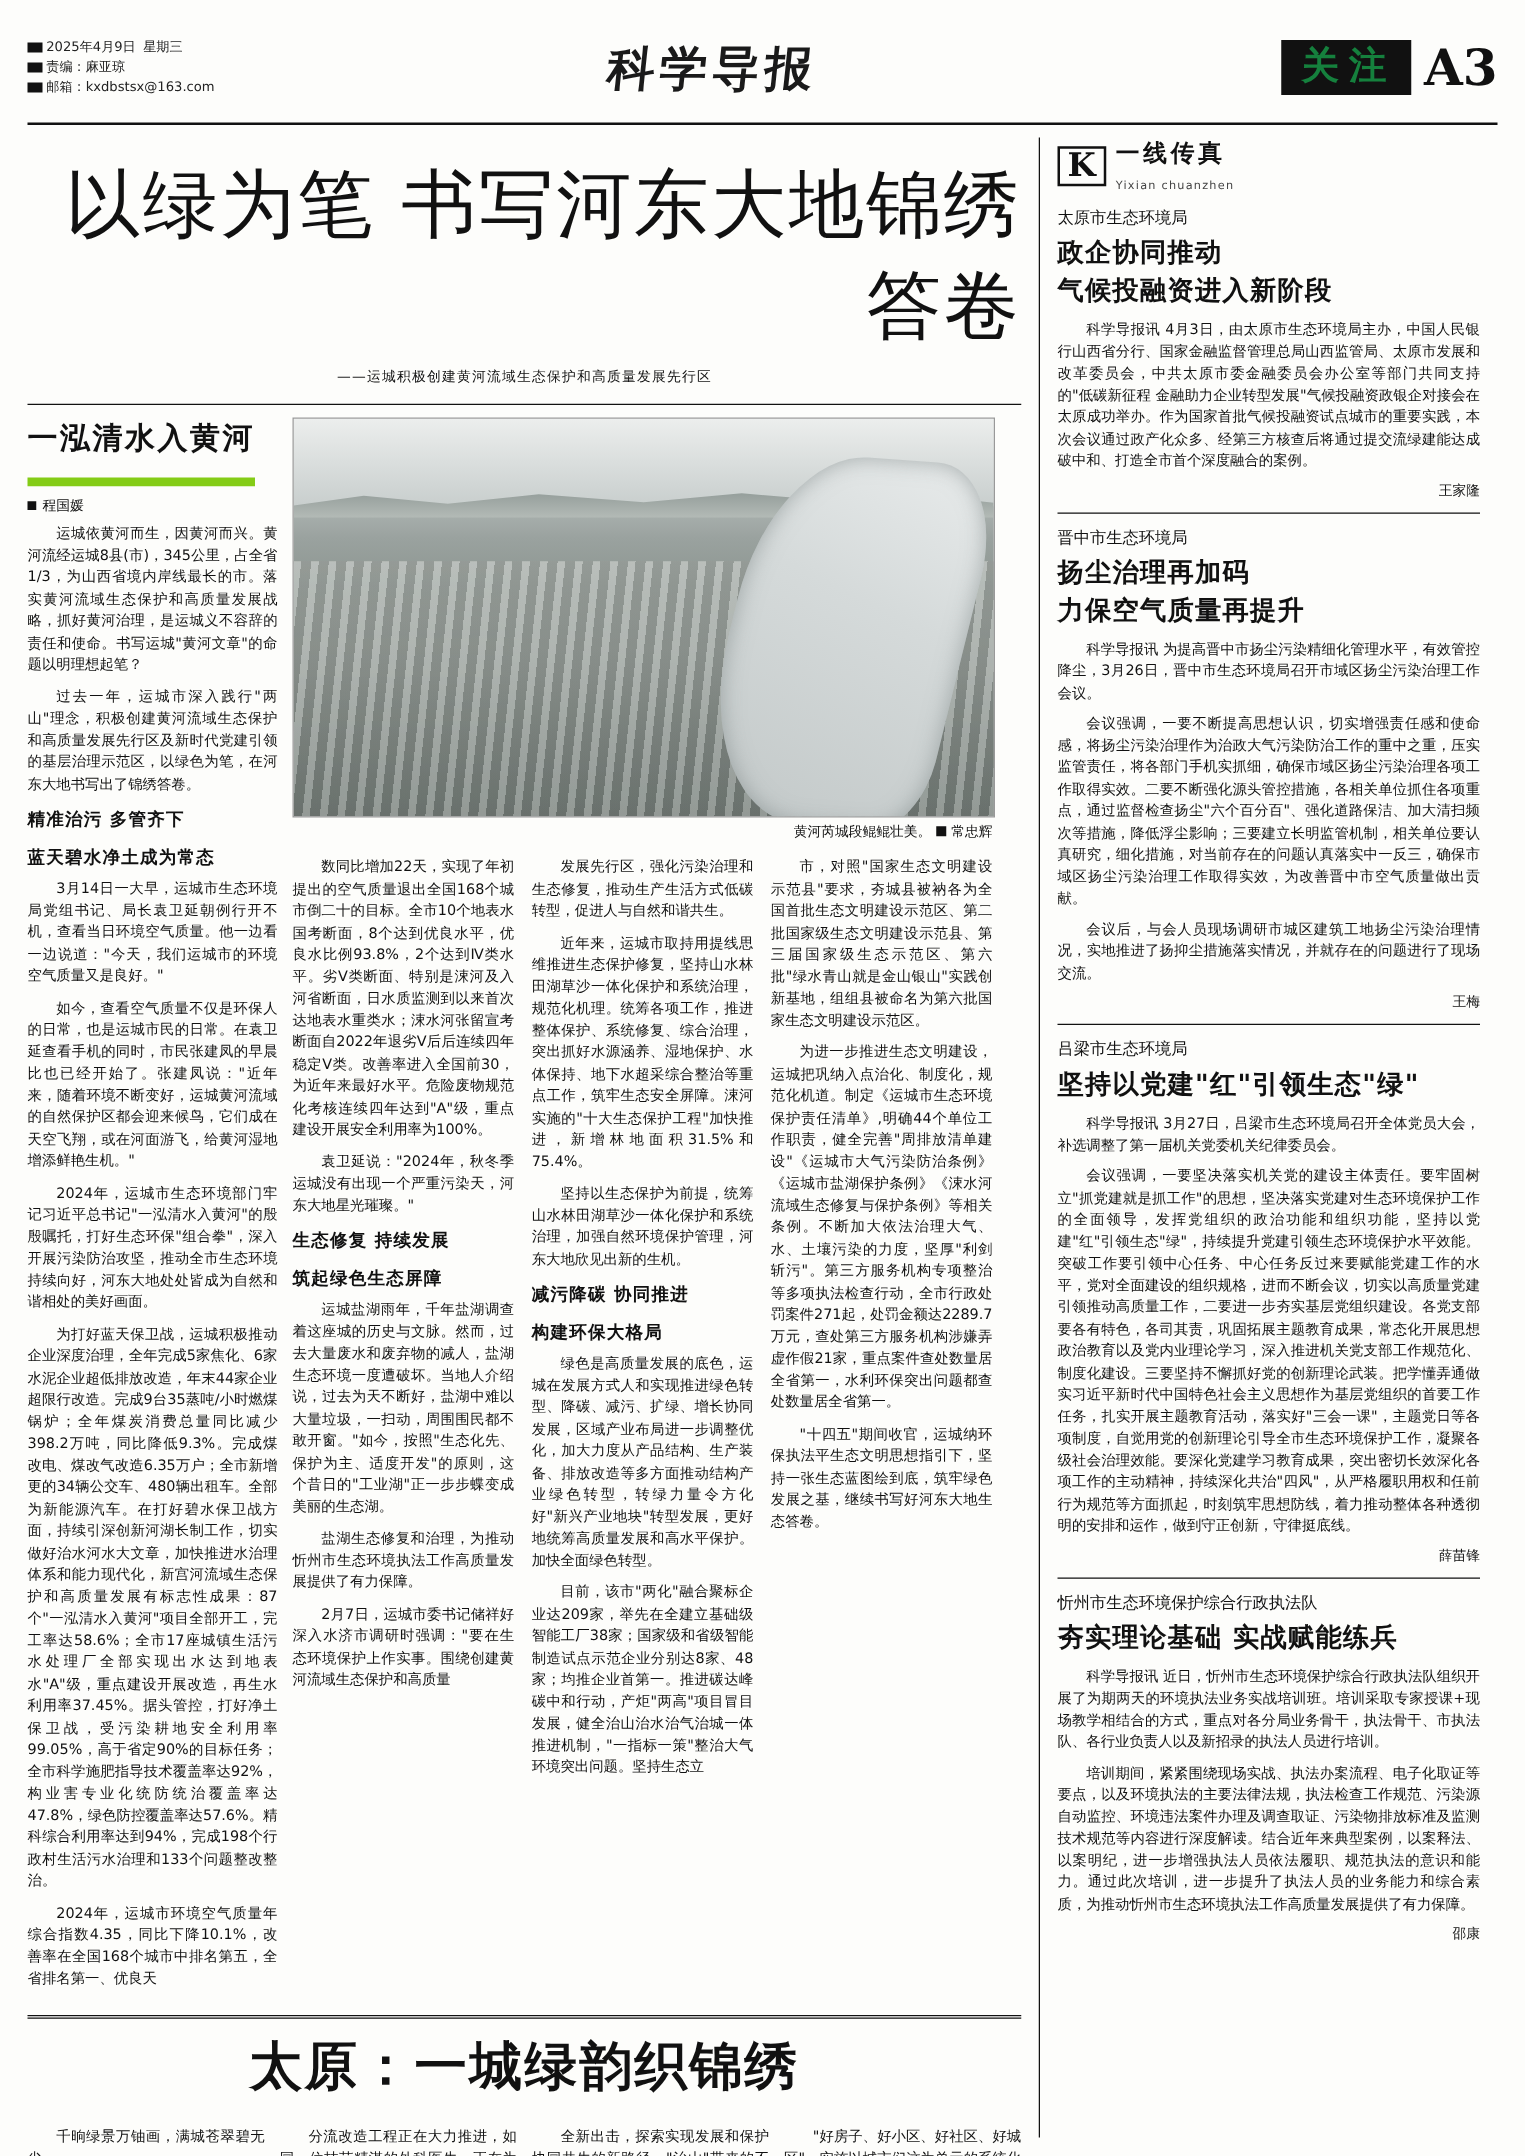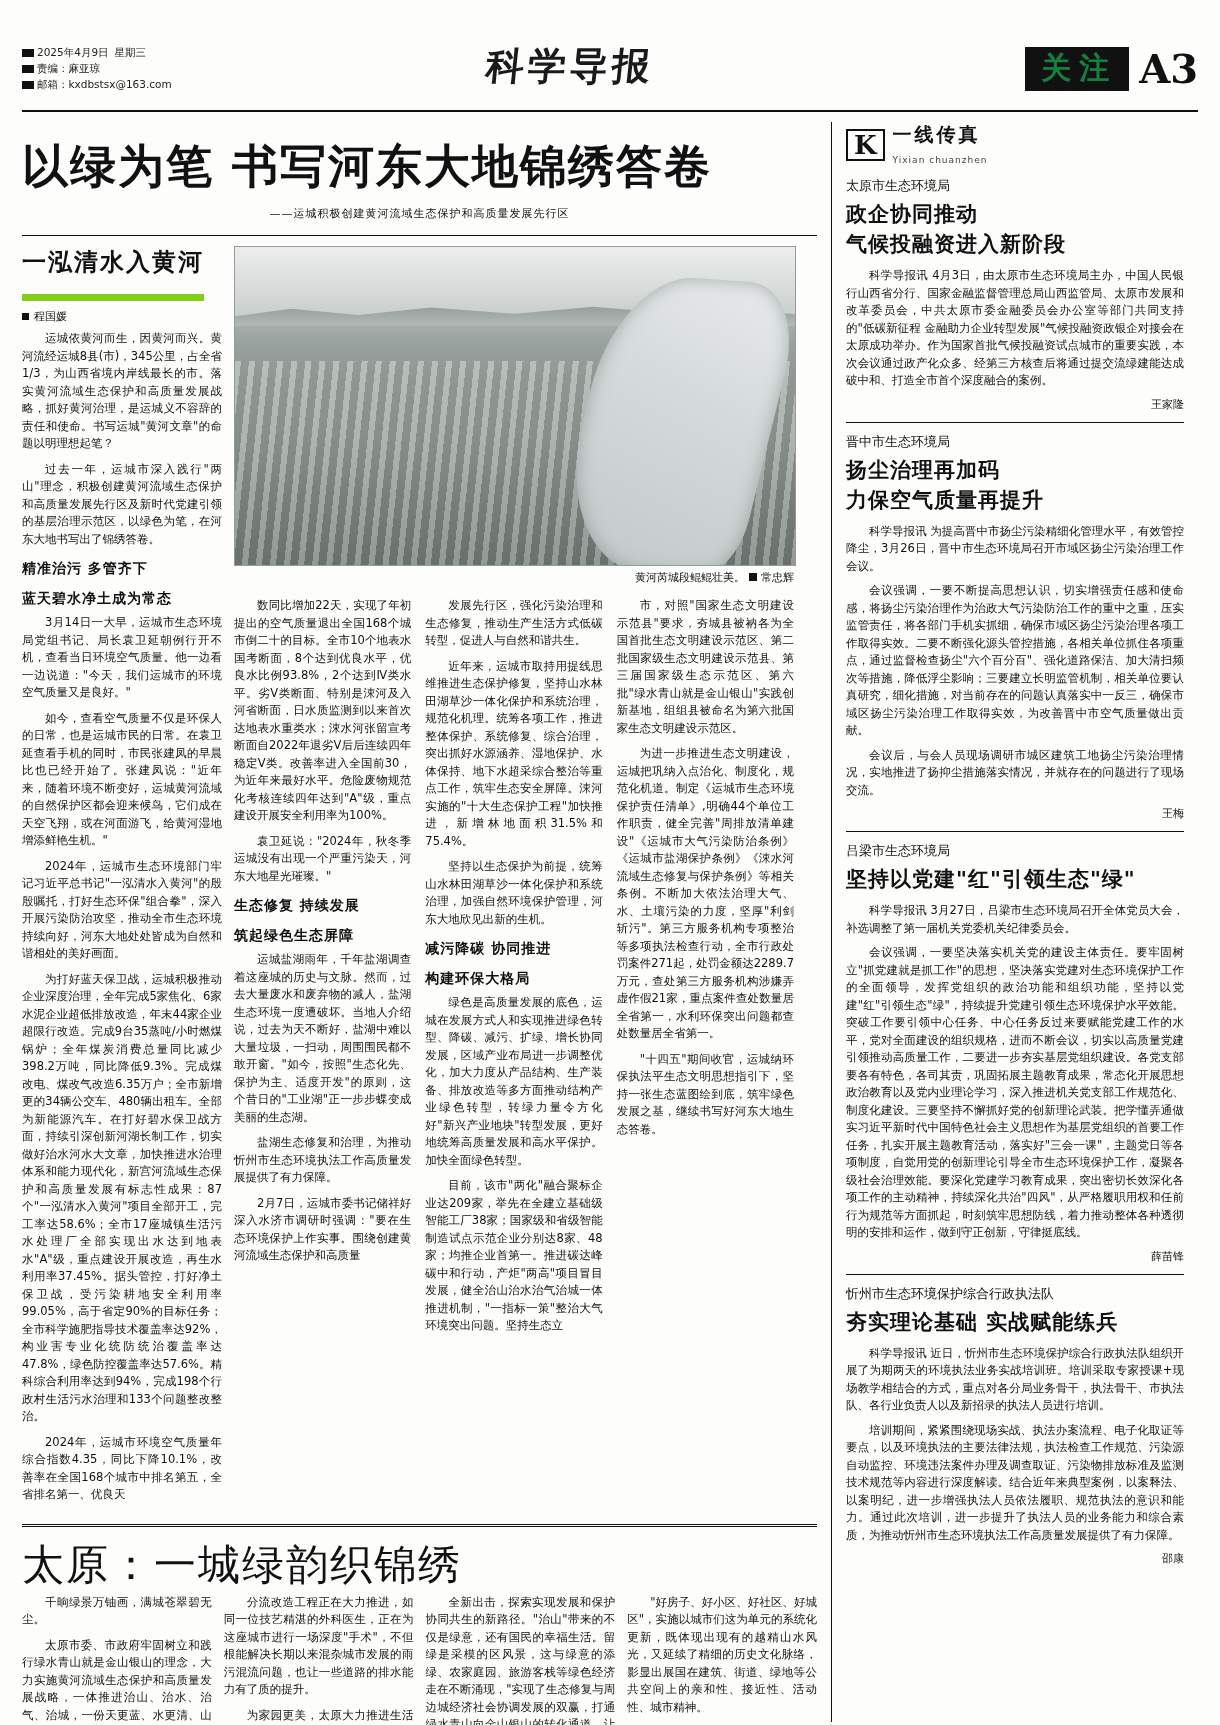--- a/index.html
+++ b/index.html
@@ -4,21 +4,21 @@
 <style>
   html,body{margin:0;padding:0;}
   body{
     width:1220px;height:1725px;background:#fdfdfb;
     font-family:"DejaVu Sans","Liberation Sans",sans-serif;
     color:#111;
   }
   .page{position:relative;width:1220px;height:1725px;box-sizing:border-box;padding:14px 22px 10px 22px;}
 
   
-  .masthead{display:flex;align-items:flex-end;height:78px;border-bottom:2px solid #111;padding-bottom:18px;}
+  .masthead{display:flex;align-items:center;height:78px;border-bottom:2px solid #111;padding-bottom:6px;}
   .mast-left{width:150px;font-size:10.5px;line-height:16px;color:#222;padding-top:2px;}
   .mast-left div{white-space:nowrap;}
   .mast-left .ln1{display:flex;gap:6px;}
   .bar{display:inline-block;width:12px;height:8px;background:#111;margin-right:3px;vertical-align:middle;}
   .mast-center{flex:1;text-align:center;padding-top:4px;}
   .logo{
     font-family:"DejaVu Serif","Liberation Serif",serif;
     font-size:38px;font-weight:bold;letter-spacing:4px;color:#1a1a1a;
     display:inline-block;transform:skewX(-6deg);
   }
@@ -29,21 +29,21 @@
   }
   .pagenum{font-family:"DejaVu Serif","Liberation Serif",serif;font-size:40px;font-weight:bold;}
 
   
   .body{display:flex;margin-top:10px;height:1600px;}
   .left{width:810px;padding-right:14px;box-sizing:border-box;border-right:1px solid #111;}
   .right{width:352px;padding-left:14px;box-sizing:border-box;}
 
   .headline{
     font-family:"DejaVu Serif","Liberation Serif",serif;
-    font-size:46px;font-weight:bold;letter-spacing:2px;text-align:left;margin:14px 0 8px 0;
+    font-size:60px;font-weight:normal;letter-spacing:2px;text-align:right;margin:14px 0 8px 0;
   }
   .subhead{
     font-size:11px;text-align:center;margin-bottom:14px;letter-spacing:1px;color:#111;
   }
   .rule-thin{border-top:1px solid #111;margin:6px 0 10px 0;}
 
   .sec-title-wrap{display:flex;align-items:center;gap:6px;margin-bottom:6px;}
   .sec-title{
     font-family:"DejaVu Serif","Liberation Serif",serif;
     font-size:24px;font-weight:bold;letter-spacing:2px;
@@ -89,21 +89,21 @@
 
   .cols3{display:flex;gap:14px;margin-top:12px;}
   .cols3 .c{width:calc((810px - 14px - 28px)/3);}
   p.t{font-size:11.5px;line-height:17.5px;text-align:justify;margin:0 0 8px 0;text-indent:2em;}
   h4.sub{font-size:14px;font-weight:bold;margin:10px 0 6px 0;line-height:20px;letter-spacing:1px;}
 
   
   .rule-double{border-top:3px double #111;margin:12px 0 10px 0;}
   .headline2{
     font-family:"DejaVu Serif","Liberation Serif",serif;
-    font-size:42px;font-weight:normal;letter-spacing:2px;margin:6px 0 1px 0;
+    font-size:42px;font-weight:bold;letter-spacing:2px;margin:6px 0 20px 0;text-align:center;
   }
   .cols4{display:flex;gap:12px;}
   .cols4 .c{width:calc((810px - 14px - 36px)/4);}
 
   
   .rt-flag{display:flex;align-items:center;gap:8px;margin-bottom:10px;}
   .rt-flag .k{
     font-family:"DejaVu Serif","Liberation Serif",serif;
     font-size:26px;font-weight:bold;border:2px solid #111;padding:0 6px;line-height:28px;
   }

